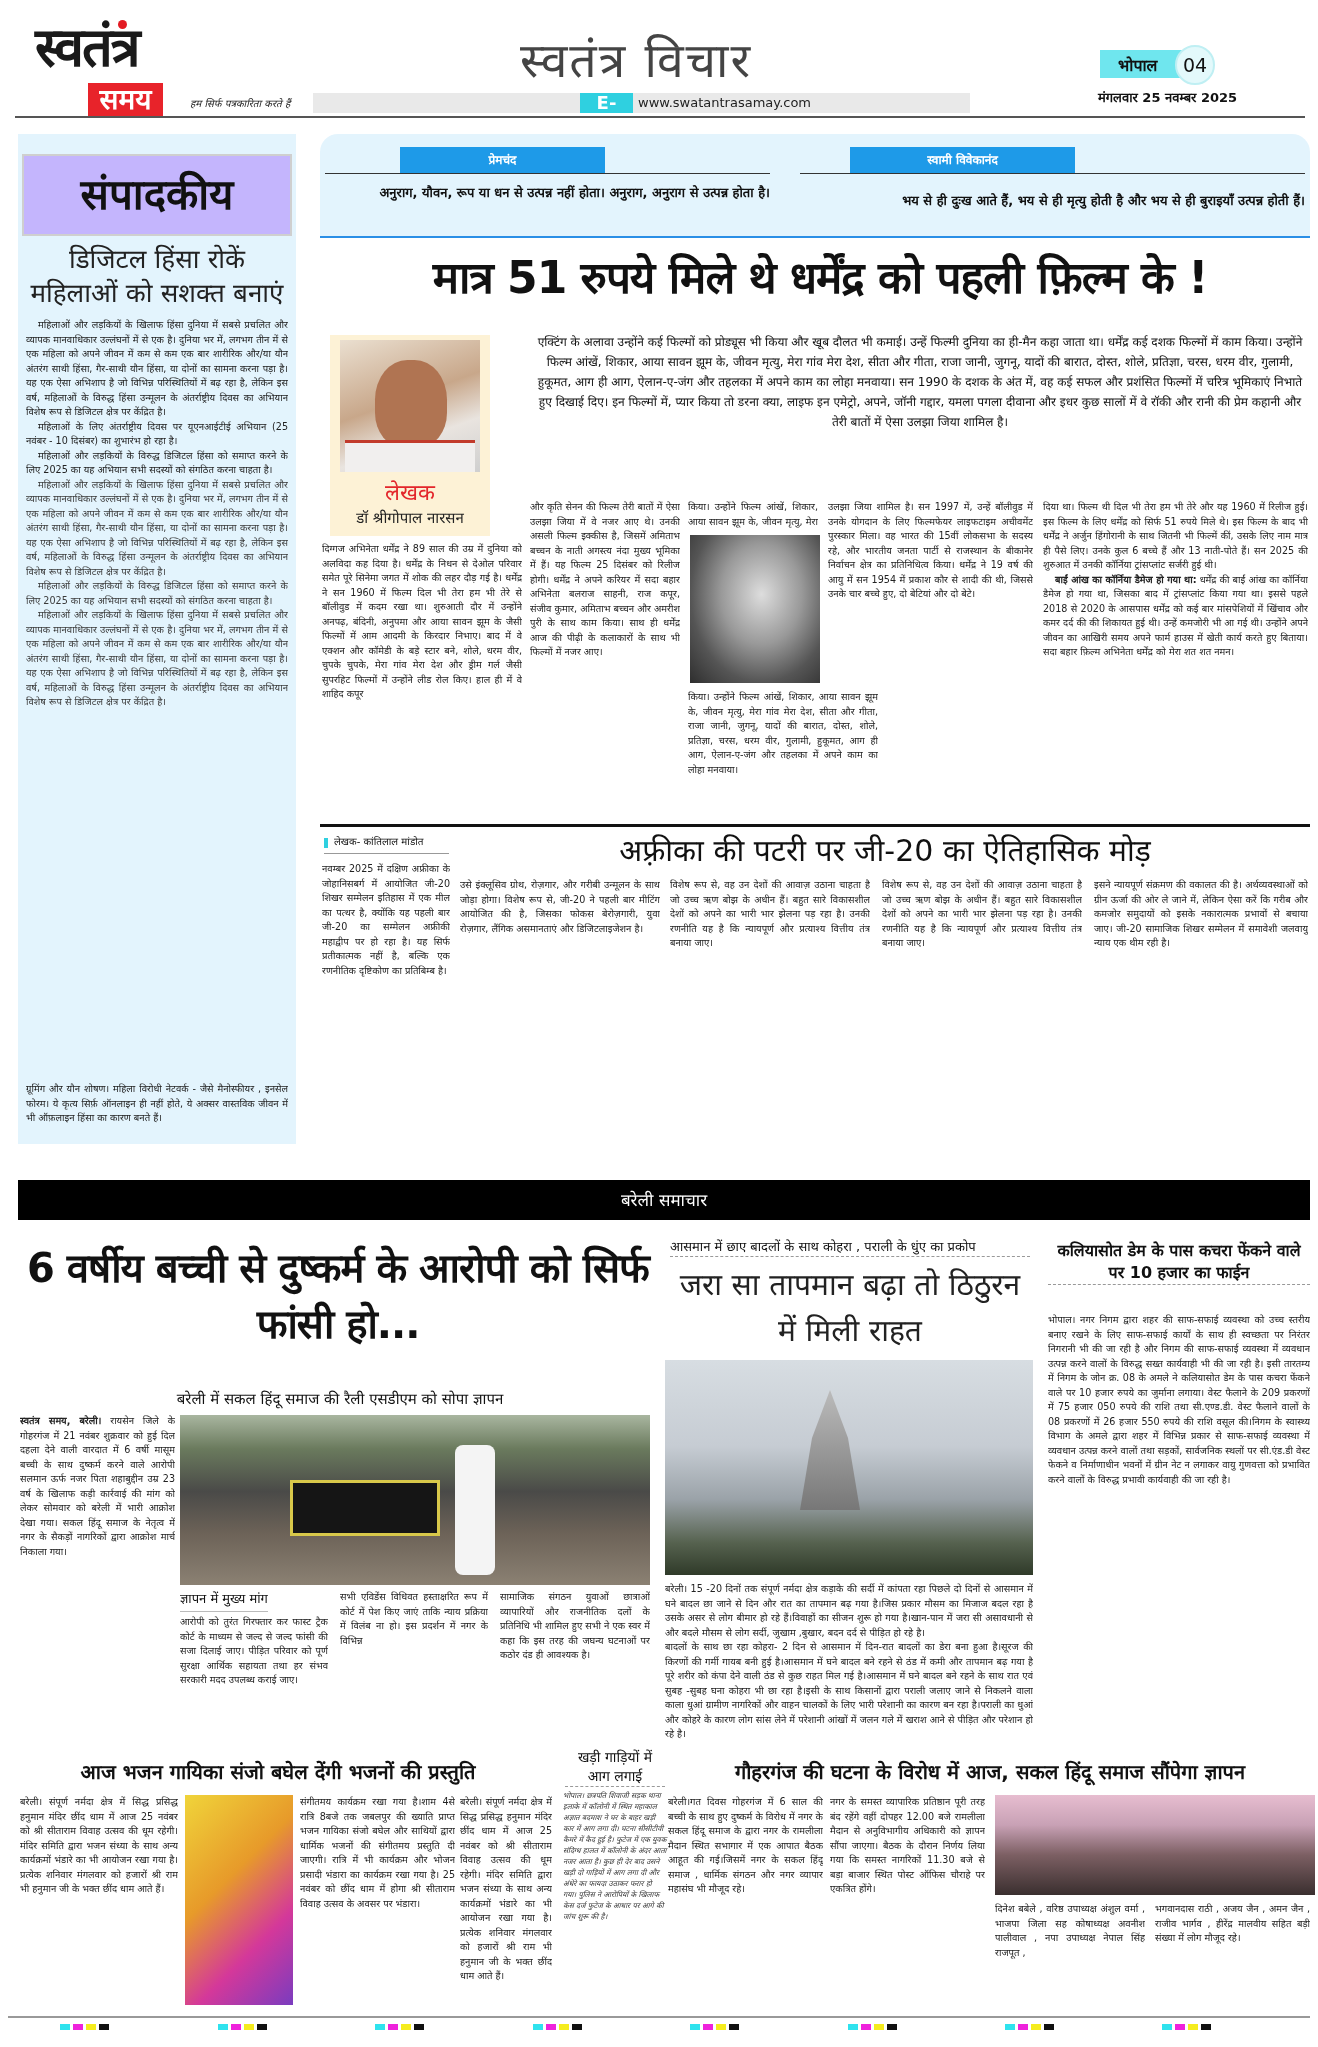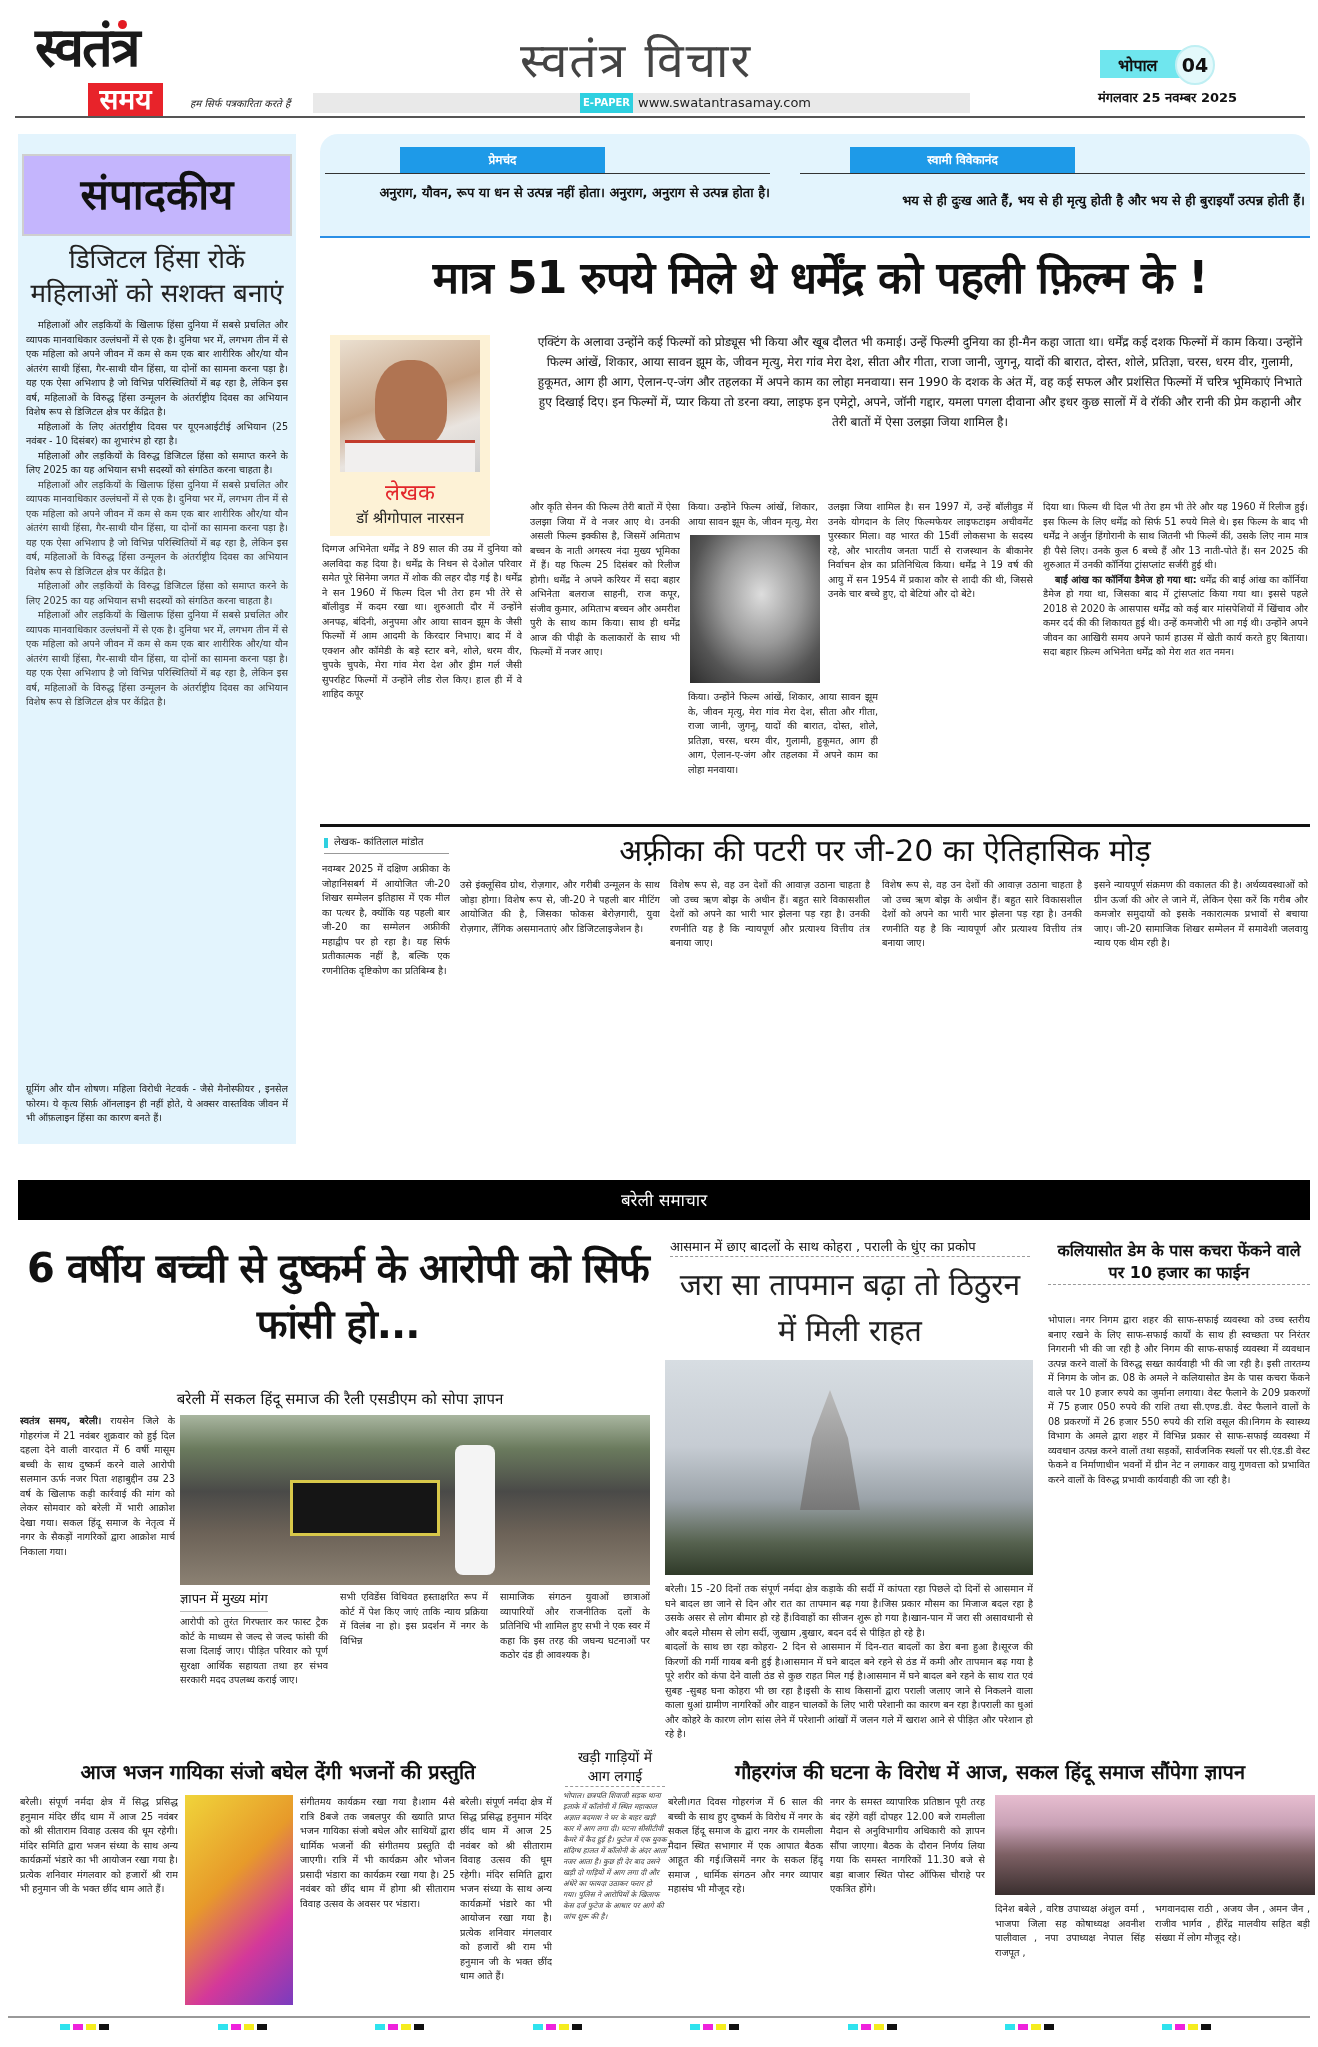--- a/index.html
+++ b/index.html
@@ -8,26 +8,26 @@
   .txt{font-size:9.6px;line-height:14.5px;text-align:justify;color:#222;overflow:hidden}
   .txt p{text-indent:12px}
   .bold{font-weight:bold}
   .filler{color:#3a3a3a}
   
   #logo-top{left:35px;top:18px;font-size:54px;font-weight:bold;letter-spacing:-2px;color:#1a1a1a;line-height:60px}
   #logo-dot{left:118px;top:20px;width:9px;height:9px;border-radius:50%;background:#e31b23}
   #logo-samay{left:88px;top:83px;width:75px;height:34px;background:#e8232a;color:#fff;font-size:28px;font-weight:bold;text-align:center;line-height:34px}
   #tagline{left:190px;top:96px;font-size:10px;font-style:italic;color:#222}
   #mast-title{left:520px;top:30px;font-size:48px;color:#444;letter-spacing:2px;line-height:60px}
-  #epaper{left:580px;top:93px;width:53px;height:20px;background:#2fd0e0;color:#fff;font-weight:bold;font-size:10px;text-align:center;line-height:20px}
+  #epaper{left:580px;top:93px;width:53px;height:20px;background:#2fd0e0;color:#fff;font-weight:bold;font-size:18px;text-align:center;line-height:20px}
   #urlbar{left:313px;top:93px;width:657px;height:20px;background:#e9e9e9}
   #url{left:638px;top:95px;font-size:13px;color:#222}
   #city-box{left:1100px;top:50px;width:90px;height:28px;background:#6fe6ee}
   #city{left:1118px;top:54px;font-size:16px;font-weight:bold}
-  #page-num{left:1175px;top:45px;width:40px;height:40px;border-radius:50%;background:#e3f9fb;border:2px solid #bfeff3;font-size:19px;font-weight:bold;text-align:center;line-height:36px}
+  #page-num{left:1175px;top:45px;width:40px;height:40px;border-radius:50%;background:#e3f9fb;border:2px solid #bfeff3;font-size:19px;font-weight:normal;text-align:center;line-height:36px}
   #date{left:1098px;top:88px;font-size:13px;font-weight:bold}
   #mast-rule{left:15px;top:116px;width:1290px;height:2px;background:#555}
   
   #edit-col{left:18px;top:134px;width:278px;height:1010px;background:#e3f4fd}
   #edit-badge{left:22px;top:154px;width:270px;height:82px;background:#c4b5fd;border:2px solid #cfcfcf;font-size:42px;font-weight:bold;text-align:center;line-height:78px}
   #edit-head{left:22px;top:242px;width:270px;font-size:26px;text-align:center;line-height:34px;color:#222}
   
   #quote-band{left:320px;top:134px;width:990px;height:104px;background:#e3f4fd;border-radius:18px 18px 0 0;border-bottom:2px solid #2a8fe6}
   .q-tab{height:26px;background:#1e9ae8;color:#fff;font-weight:bold;font-size:12px;text-align:center;line-height:26px}
   .q-rule{height:1px;background:#333}

